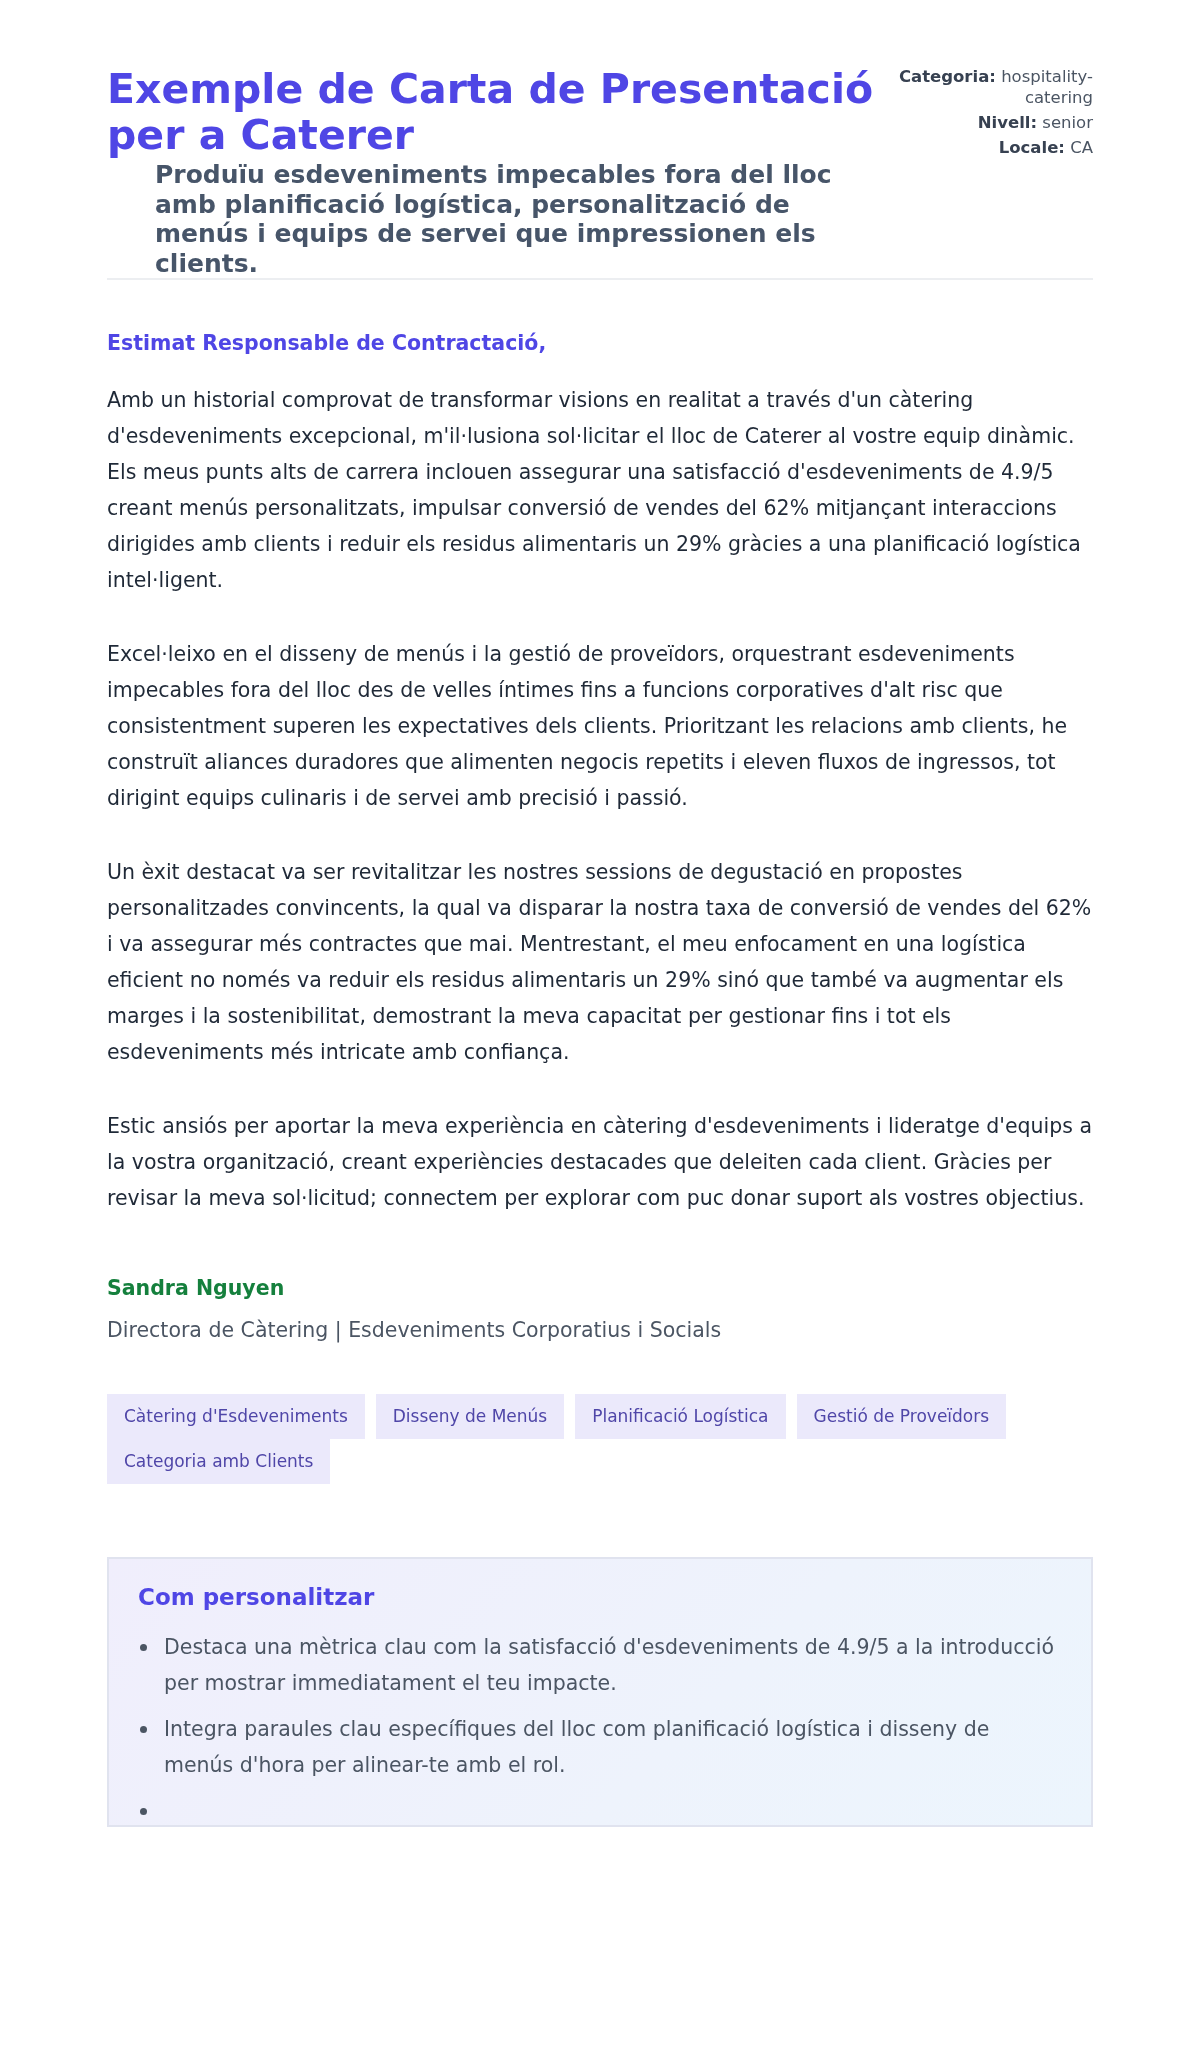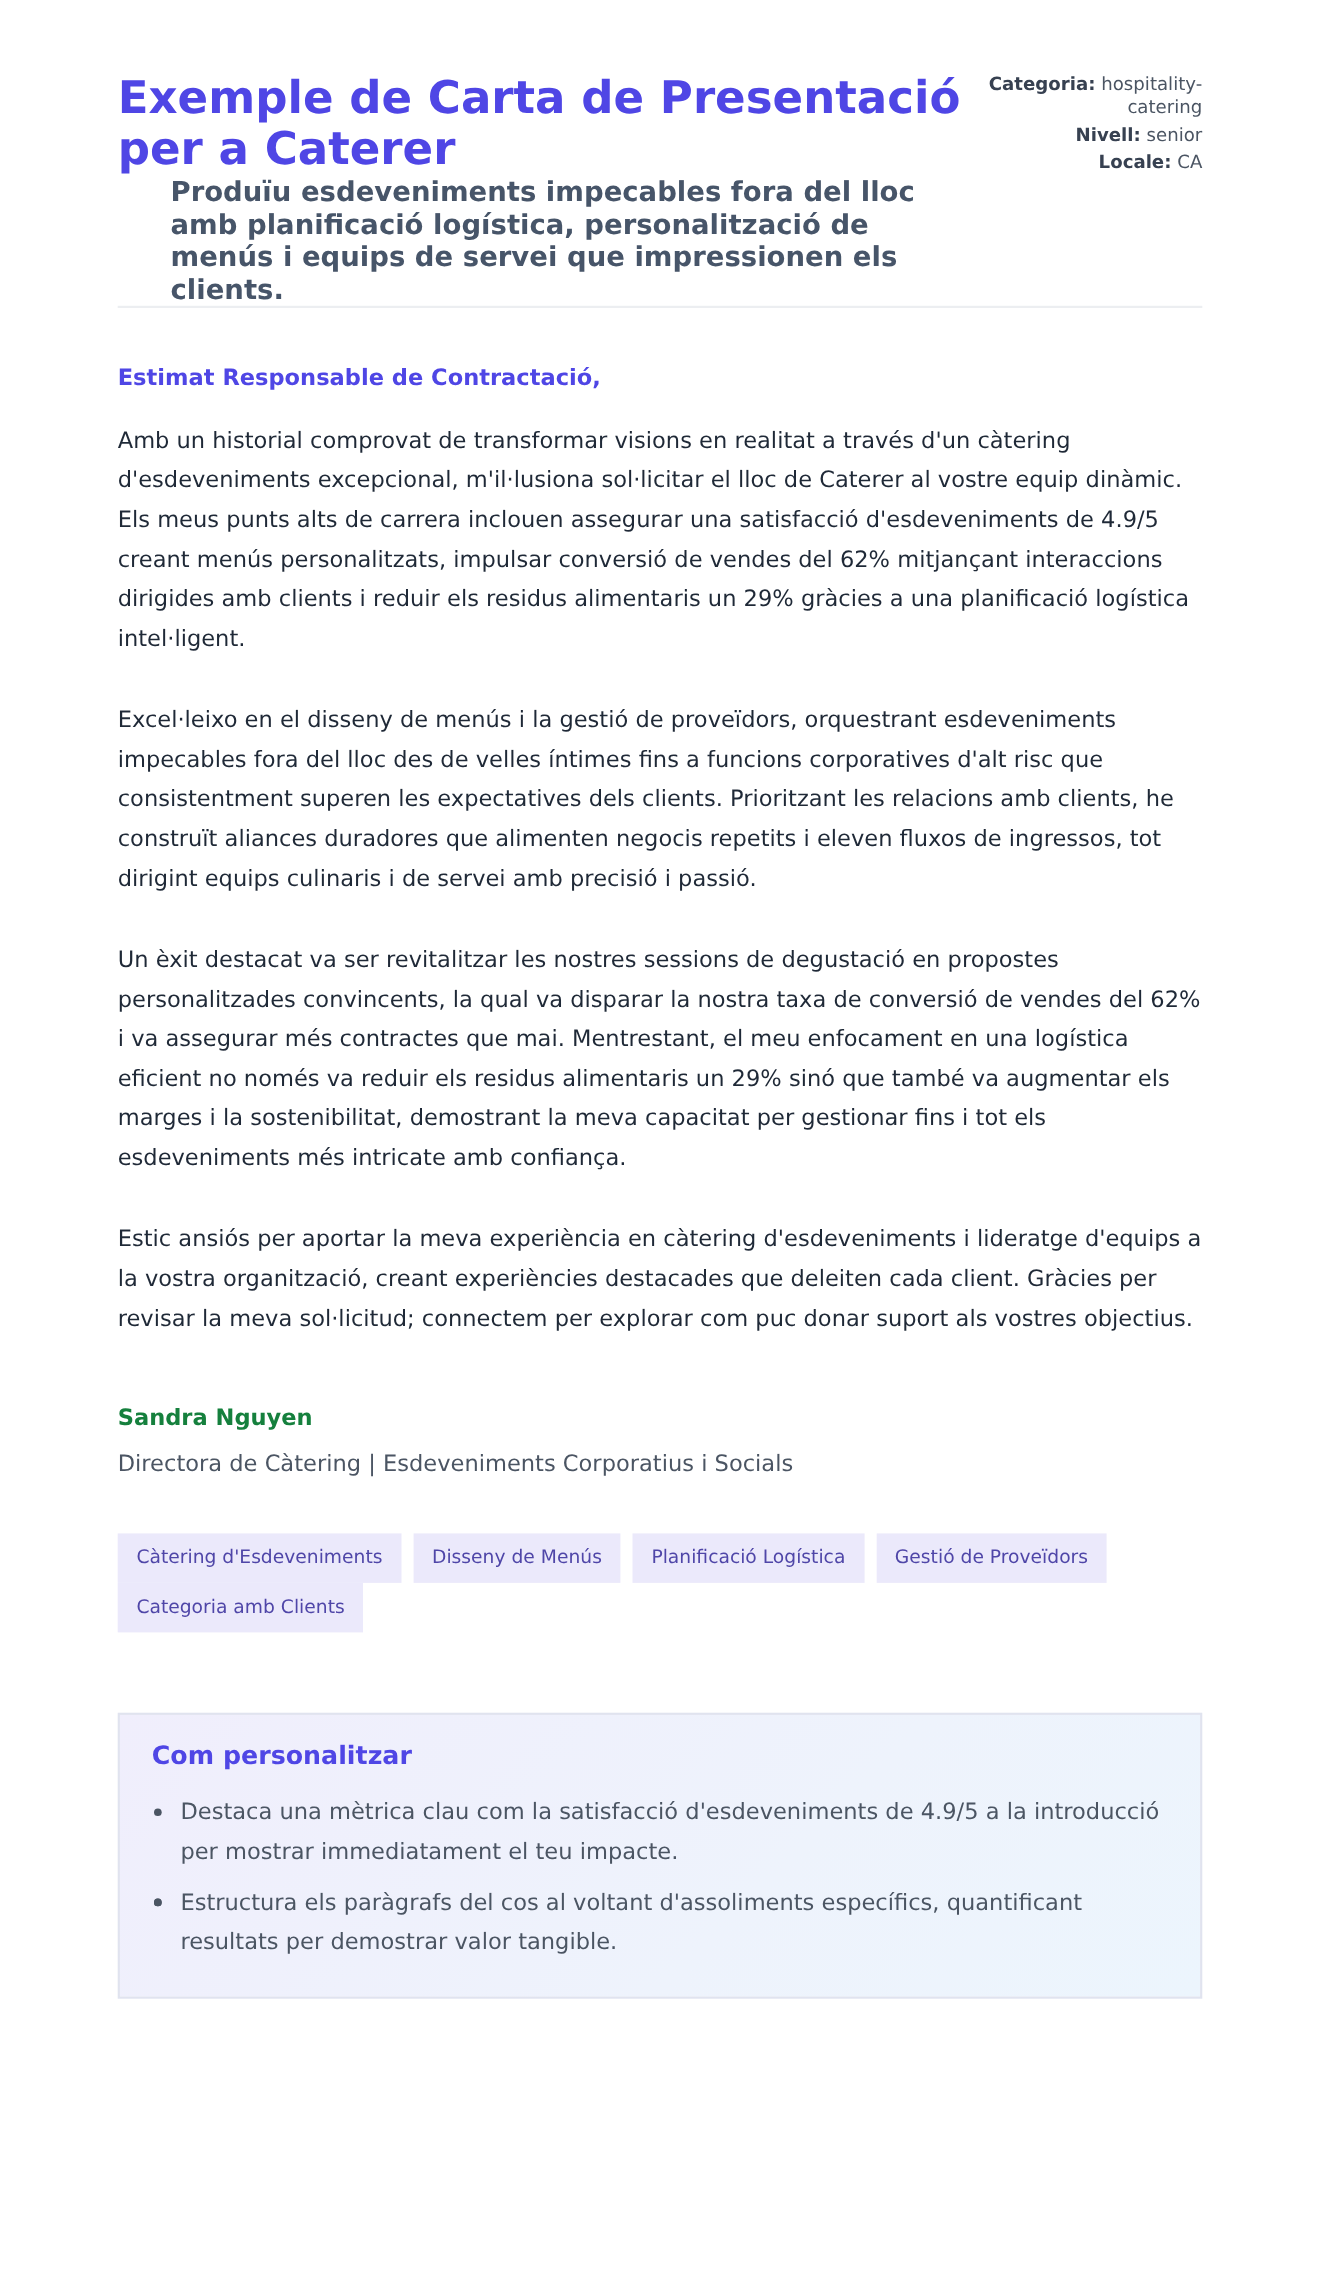--- a/index.html
+++ b/index.html
@@ -172,21 +172,21 @@
 
   <aside class="tips">
     <h3 class="tips-title">Com personalitzar</h3>
     <ul class="tips-list">
       <li class="tips-item">
         <span class="bullet"></span>
         <span>Destaca una mètrica clau com la satisfacció d'esdeveniments de 4.9/5 a la introducció per mostrar immediatament el teu impacte.</span>
       </li>
       <li class="tips-item">
         <span class="bullet"></span>
+        <span>Integra paraules clau específiques del lloc com planificació logística i disseny de menús d'hora per alinear-te amb el rol.</span>
       </li>
       <li class="tips-item">
         <span class="bullet"></span>
-        <span>Estructura els paràgrafs del cos al voltant d'assoliments específics, quantificant resultats per demostrar valor tangible.</span>
       </li>
     </ul>
   </aside>
 
 </div>
 
 </body></html>

